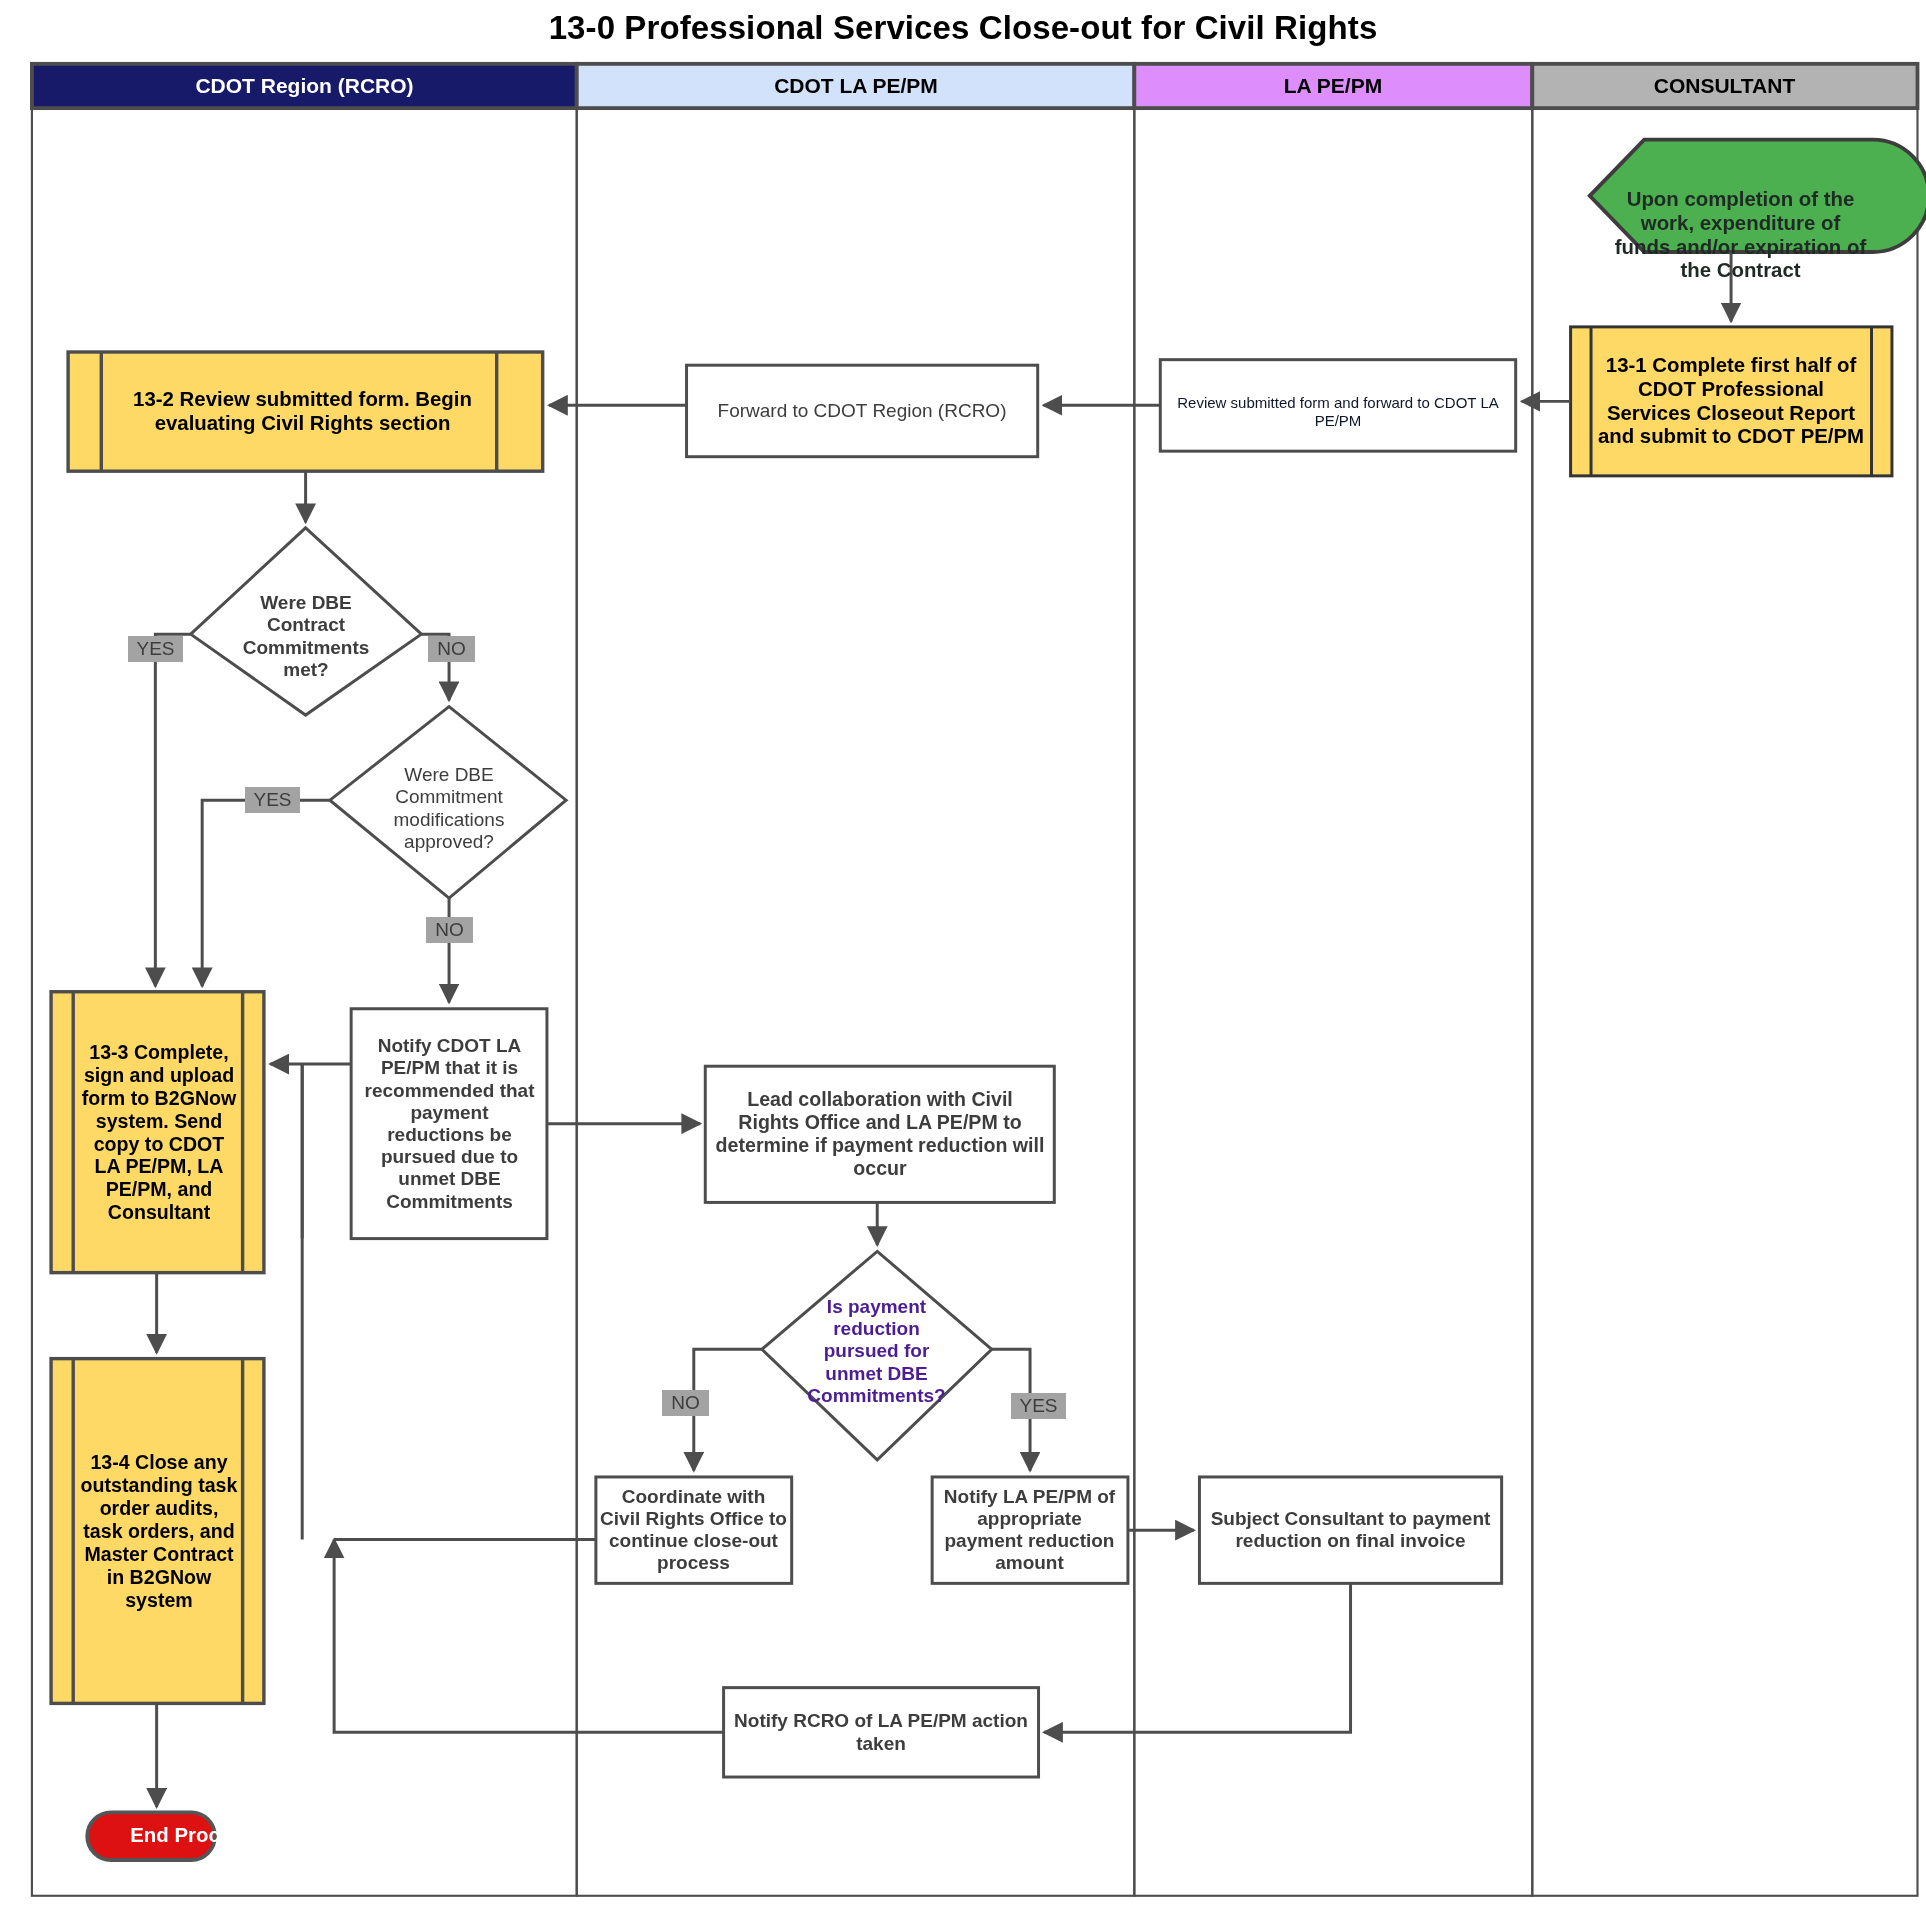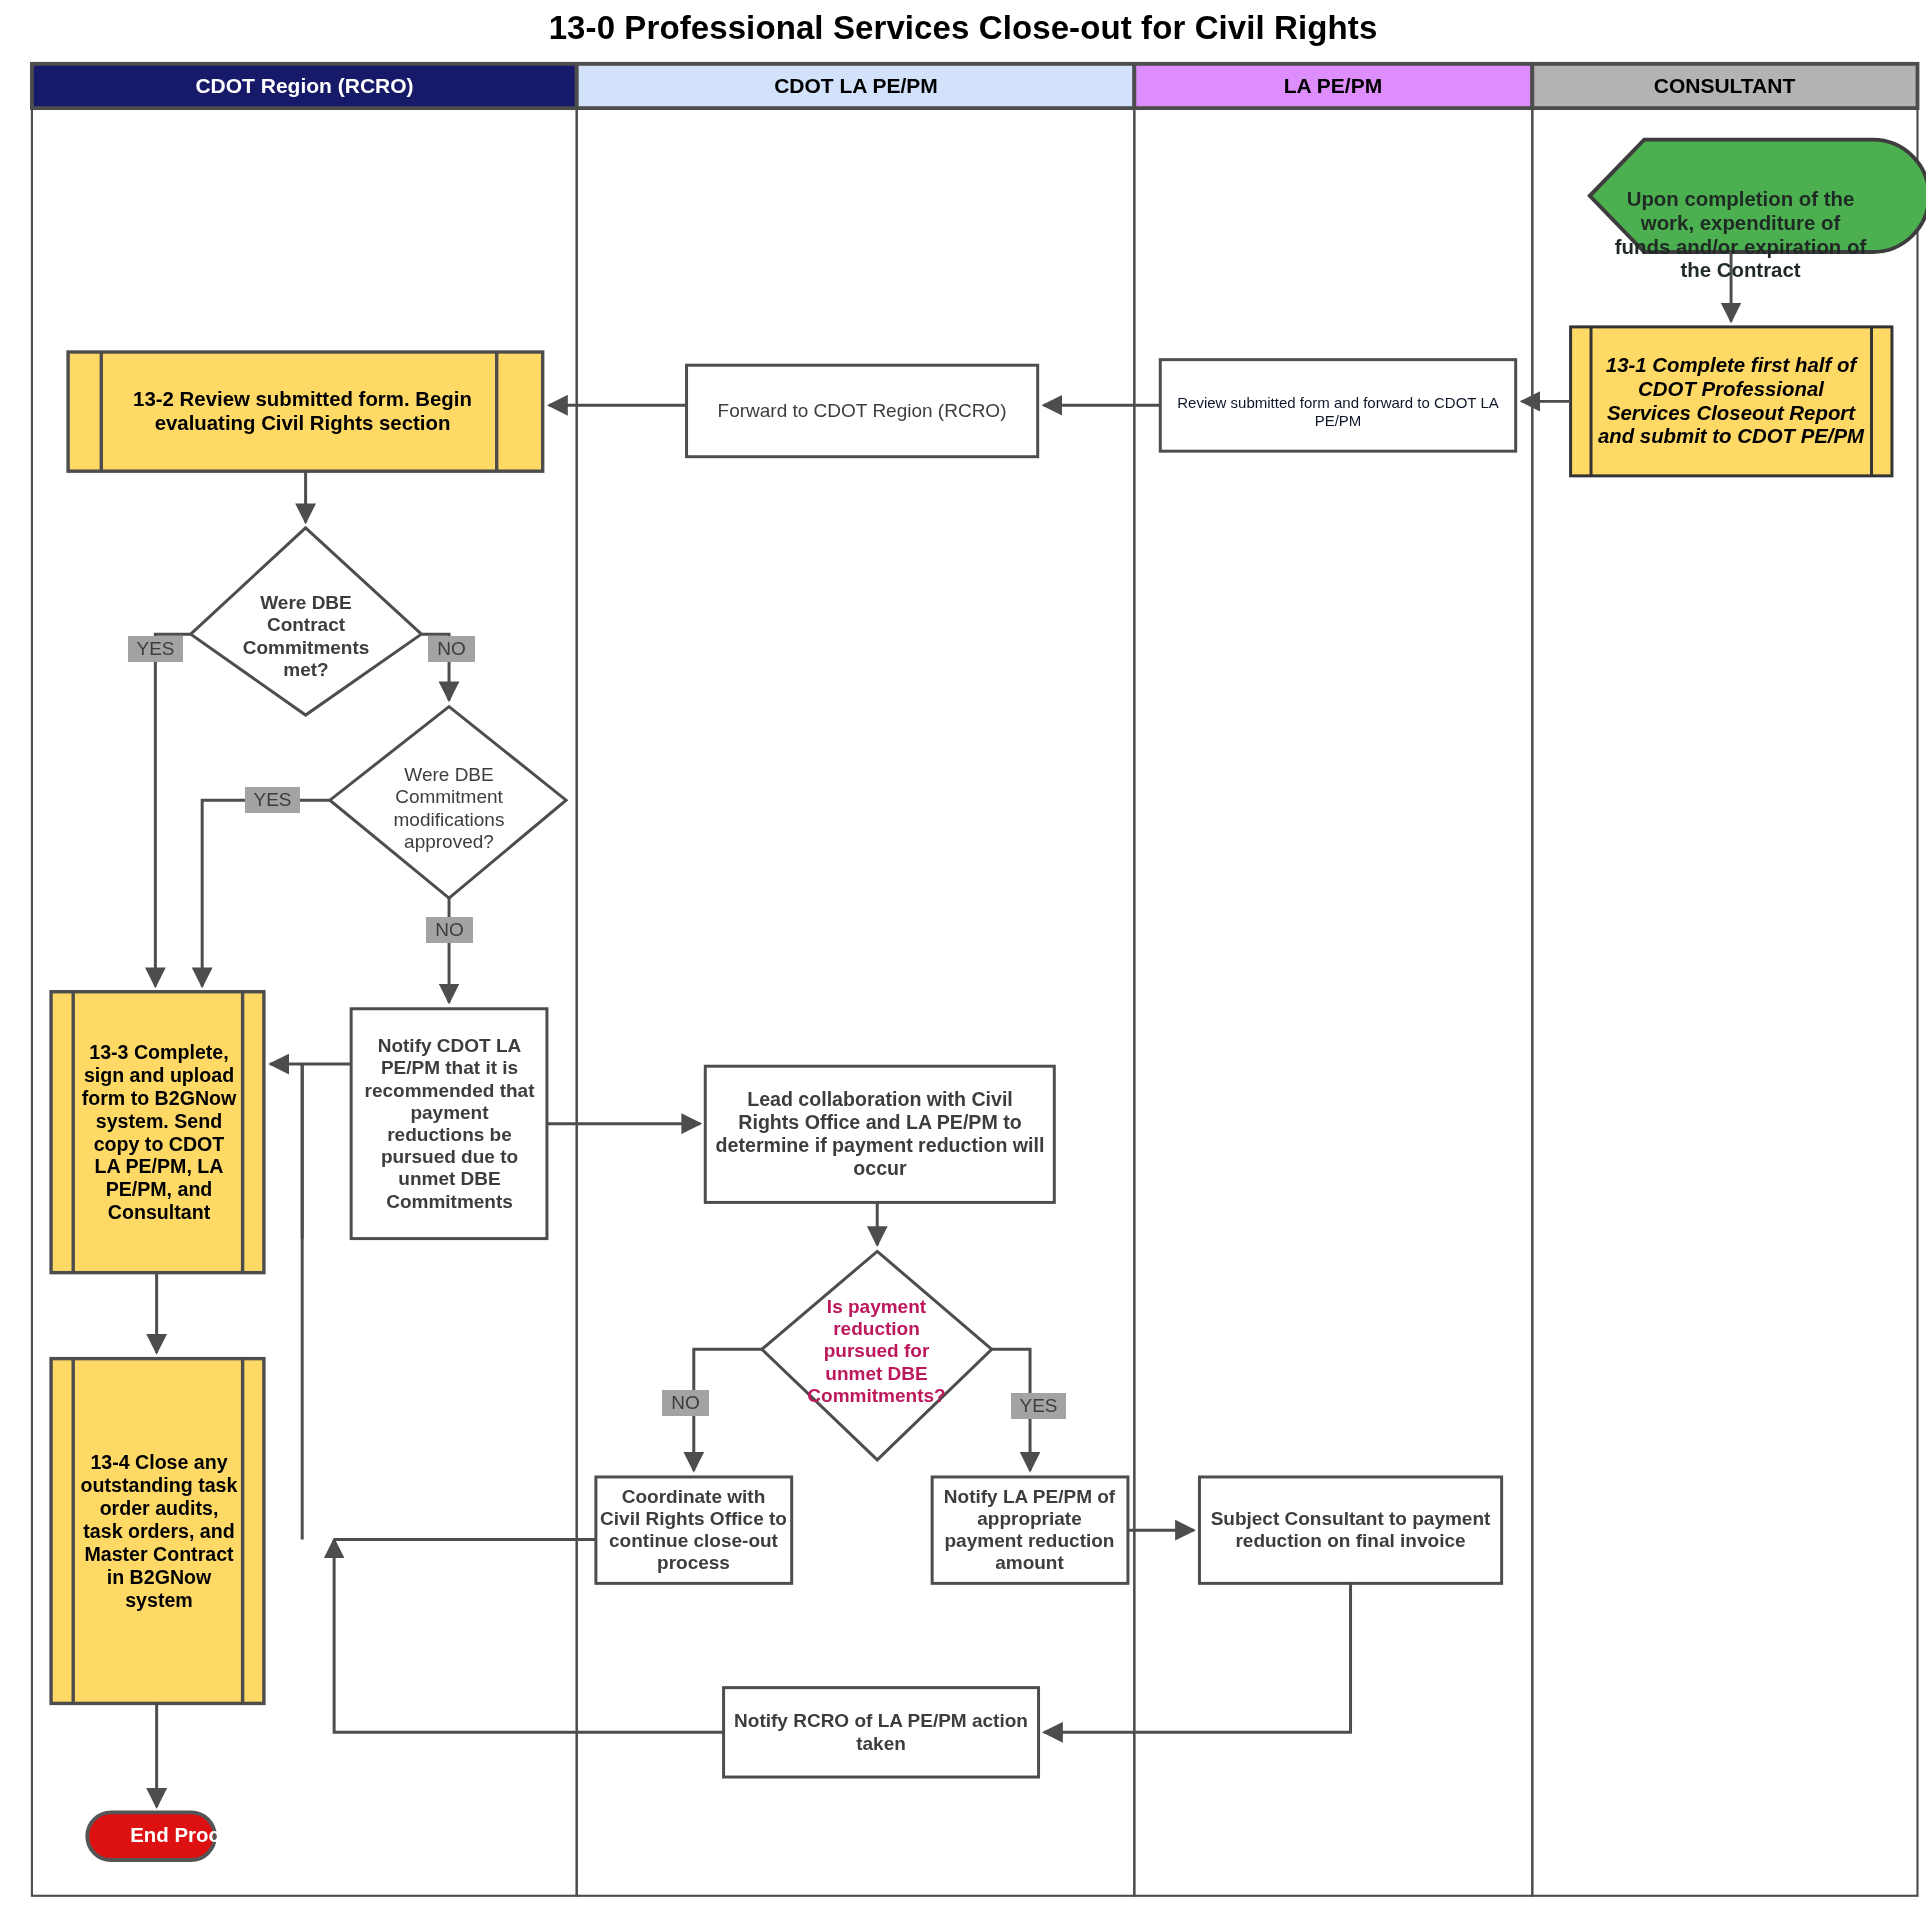--- a/index.html
+++ b/index.html
@@ -146,39 +146,39 @@
     </g>
   </svg>
 
   <div class="laneHeadText" style="left:32px;top:64px;width:545px;height:44px;color:#ffffff;">CDOT Region (RCRO)</div>
   <div class="laneHeadText" style="left:577px;top:64px;width:558px;height:44px;color:#000000;">CDOT LA PE/PM</div>
   <div class="laneHeadText" style="left:1532px;top:64px;width:385px;height:44px;color:#000000;">CONSULTANT</div>
   <div class="laneHeadText" style="left:1134px;top:64px;width:398px;height:44px;color:#000000;">LA PE/PM</div>
 
   <div class="nodeText" style="left:1613px;top:140px;width:255px;height:111px;font-size:20.4px;font-weight:bold;color:#1f2a24;margin-top:40px;">Upon completion of the work, expenditure of funds and/or expiration of the Contract</div>
 
-  <div class="nodeText" style="left:1596px;top:327px;width:270px;height:149px;font-size:20.4px;font-weight:bold;color:#000;font-style:italic;">13-1 Complete first half of CDOT Professional Services Closeout Report and submit to CDOT PE/PM</div>
+  <div class="nodeText" style="left:1596px;top:327px;width:270px;height:149px;font-size:20.4px;font-weight:bold;color:#000;">13-1 Complete first half of CDOT Professional Services Closeout Report and submit to CDOT PE/PM</div>
 
   <div class="nodeText" style="left:1169px;top:360px;width:338px;height:104px;font-size:15px;font-weight:normal;color:#0f172a;">Review submitted form and forward to CDOT LA PE/PM</div>
 
   <div class="nodeText" style="left:695px;top:365px;width:334px;height:92px;font-size:19px;font-weight:normal;color:#3d3d3d;">Forward to CDOT Region (RCRO)</div>
 
   <div class="nodeText" style="left:115px;top:352px;width:375px;height:119px;font-size:20.4px;font-weight:bold;color:#000;">13-2 Review submitted form. Begin evaluating Civil Rights section</div>
 
   <div class="nodeText" style="left:242px;top:558px;width:128px;height:157px;font-size:19px;font-weight:bold;color:#3d3d3d;">Were DBE Contract Commitments met?</div>
 
   <div class="nodeText" style="left:385px;top:730px;width:128px;height:157px;font-size:19px;font-weight:normal;color:#3d3d3d;">Were DBE Commitment modifications approved?</div>
 
   <div class="nodeText" style="left:360px;top:1011px;width:179px;height:226px;font-size:19px;font-weight:bold;color:#3d3d3d;">Notify CDOT LA PE/PM that it is recommended that payment reductions be pursued due to unmet DBE Commitments</div>
 
   <div class="nodeText" style="left:79px;top:992px;width:160px;height:281px;font-size:19.6px;font-weight:bold;color:#000;">13-3 Complete, sign and upload form to B2GNow system.  Send copy to CDOT LA PE/PM, LA PE/PM, and Consultant</div>
 
   <div class="nodeText" style="left:714px;top:1066px;width:332px;height:136px;font-size:19.6px;font-weight:bold;color:#3d3d3d;">Lead collaboration with Civil Rights Office and LA PE/PM to determine if payment reduction will occur</div>
 
-  <div class="nodeText" style="left:798px;top:1277px;width:157px;height:149px;font-size:19px;font-weight:bold;color:#be185d;">Is payment reduction pursued for unmet DBE Commitments?</div>
+  <div class="nodeText" style="left:798px;top:1277px;width:157px;height:149px;font-size:19px;font-weight:bold;color:#4c1d95;">Is payment reduction pursued for unmet DBE Commitments?</div>
 
   <div class="nodeText" style="left:600px;top:1477px;width:187px;height:106px;font-size:19px;font-weight:bold;color:#3d3d3d;">Coordinate with Civil Rights Office to continue close-out process</div>
 
   <div class="nodeText" style="left:936px;top:1477px;width:187px;height:106px;font-size:19px;font-weight:bold;color:#3d3d3d;">Notify LA PE/PM of appropriate payment reduction amount</div>
 
   <div class="nodeText" style="left:1208px;top:1477px;width:285px;height:106px;font-size:19px;font-weight:bold;color:#3d3d3d;">Subject Consultant to payment reduction on final invoice</div>
 
   <div class="nodeText" style="left:732px;top:1688px;width:298px;height:89px;font-size:19px;font-weight:bold;color:#3d3d3d;">Notify RCRO of LA PE/PM action taken</div>
 
   <div class="nodeText" style="left:79px;top:1359px;width:160px;height:345px;font-size:19.6px;font-weight:bold;color:#000;">13-4 Close any outstanding task order audits, task orders, and Master Contract in B2GNow system</div>

